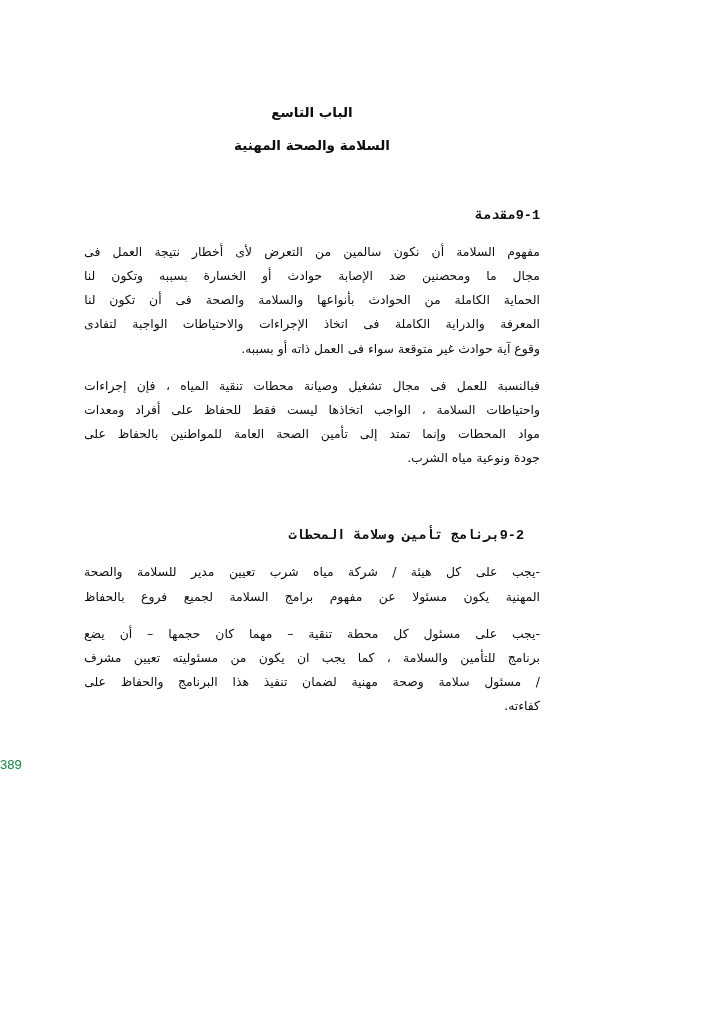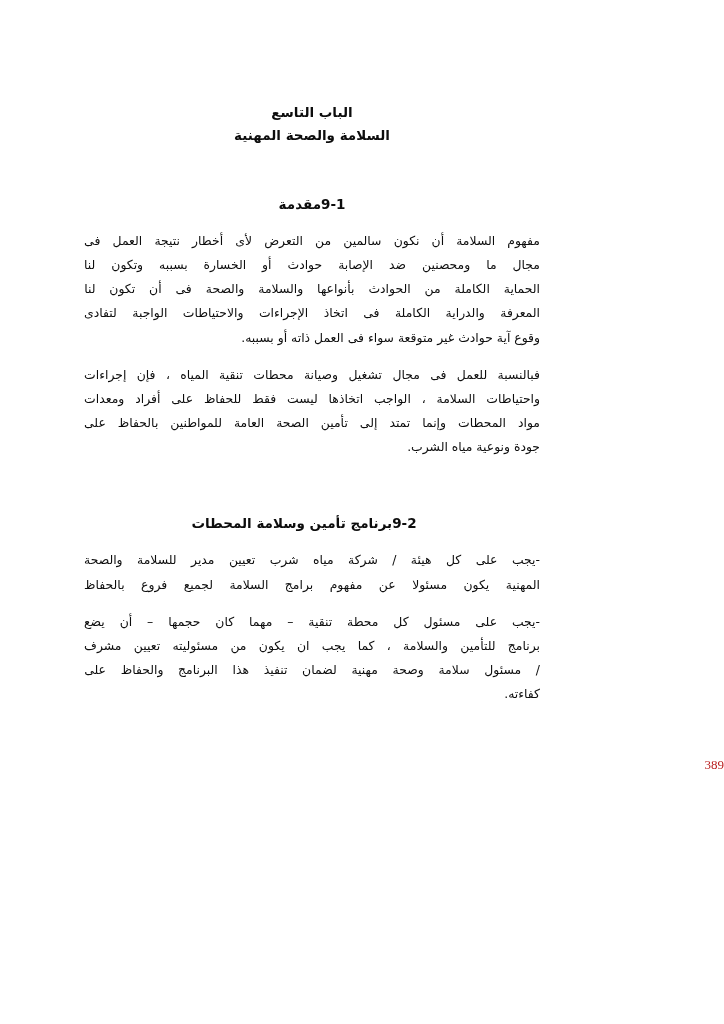--- a/index.html
+++ b/index.html
@@ -32,30 +32,31 @@
   
   .doc-title {
     text-align: center;
     font-weight: bold;
     font-size: 13.5px;
     line-height: 1.25;
     direction: rtl;
     letter-spacing: 0;
   }
   .doc-title.first { margin-top: 104px; }
-  .doc-title.second { margin-top: 6px; }
+  .doc-title.second { margin-top: 16px; }
 
   
   .section-heading {
-    text-align: center;
+    text-align: right;
     font-weight: bold;
     font-size: 13.5px;
     direction: rtl;
     unicode-bidi: plaintext;
     white-space: nowrap;
+    font-family: Liberation Mono, monospace;
   }
   .section-heading.sec1 { margin-top: 52px; }
   .section-heading.sec2 { margin-top: 56px; margin-right: 16px; }
 
   
   .section-heading.sec2 { padding-left: 0; }
 
   
   .lines {
     direction: rtl;
@@ -72,25 +73,25 @@
     text-align: right;
   }
   .lines .line > span { display: inline-block; }
 
   
   .page-number {
     position: absolute;
     top: 757px;
     left: 0;
     right: 0;
-    text-align: right;
+    text-align: left;
     font-size: 13px;
-    font-family: Liberation Serif, serif;
+    font-family: Liberation Sans, sans-serif;
     direction: ltr;
-    color: #b91c1c;
+    color: #15803d;
   }
 
   .num { direction: ltr; unicode-bidi: embed; }
 </style>
 </head>
 <body>
 
 <div class="page">
   <div class="content">
 

